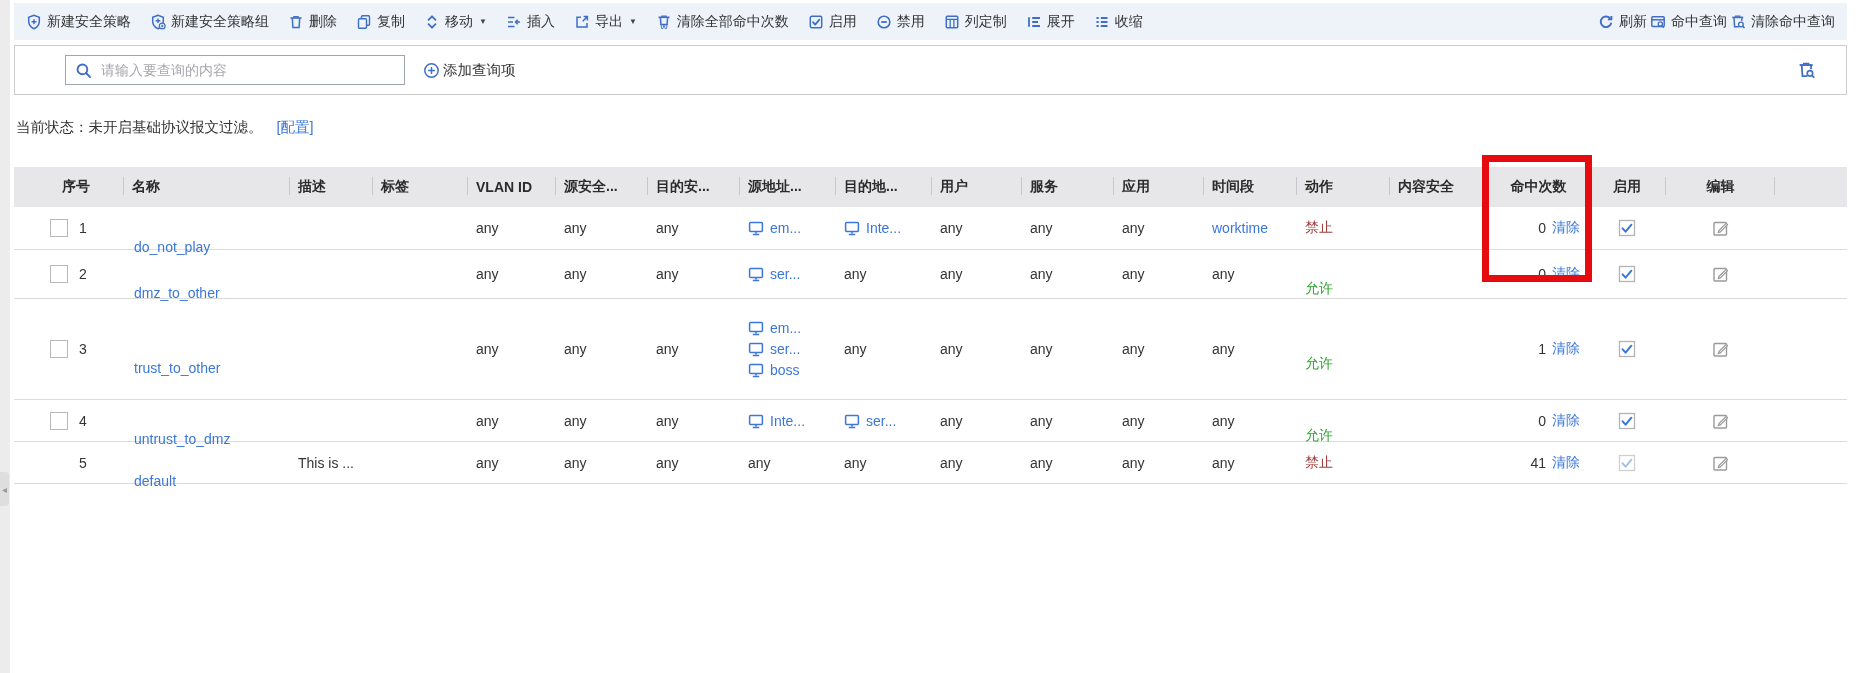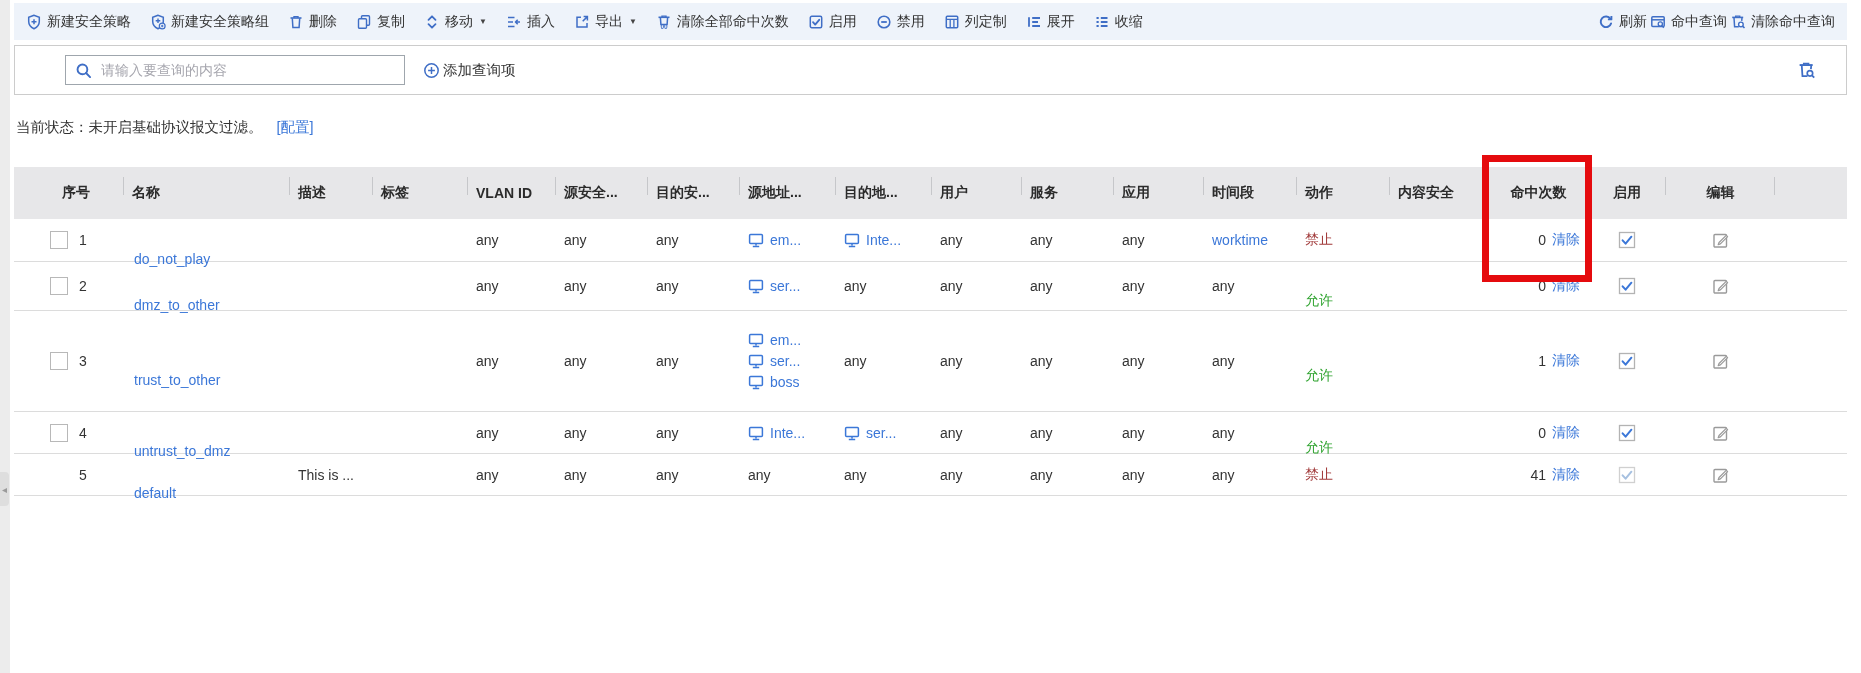--- a/index.html
+++ b/index.html
@@ -40,21 +40,21 @@
   .add-query{margin-left:18px;display:inline-flex;align-items:center;gap:3px;cursor:pointer;font-size:14.5px;color:#333;}
   .add-query .plus-icon{width:17px;height:17px;color:var(--icon-blue);}
   .add-query .plus-icon svg{width:17px;height:17px;}
   .clear-search{margin-left:auto;width:19px;height:19px;color:var(--icon-blue);cursor:pointer;}
   .clear-search svg{width:19px;height:19px;}
   
   .status-row{margin-top:20px;height:24px;line-height:24px;padding-left:2px;font-size:14.5px;color:#333;}
   .status-link{color:var(--accent-blue);text-decoration:none;margin-left:14px;cursor:pointer;}
   
   .ptable{margin-top:12px;}
-  .t-head{display:flex;background:var(--header-bg);height:52px;align-items:center;font-weight:bold;color:#2b2b2b;margin-top:28px;}
+  .t-head{display:flex;background:var(--header-bg);height:40px;align-items:center;font-weight:bold;color:#2b2b2b;margin-top:28px;}
   .hcell{display:flex;align-items:center;height:100%;box-sizing:border-box;padding-left:8px;position:relative;white-space:nowrap;overflow:hidden;}
   .hcell .sep{position:absolute;right:0;top:10px;width:1px;height:18px;background:#c6c7ca;}
   .hcell.center{justify-content:center;padding-left:0;}
   .hcell.first{padding-left:48px;}
   .t-row{display:flex;align-items:center;background:#fff;border-bottom:1px solid #dcdcdc;}
   .cell{box-sizing:border-box;padding-left:8px;overflow:hidden;white-space:nowrap;display:flex;align-items:center;}
   .cell.center{justify-content:center;padding-left:0;}
   .cell.right{justify-content:flex-end;padding-right:8px;gap:6px;}
   .cell.multiline{flex-direction:column;align-items:flex-start;justify-content:center;gap:5px;}
   .c-seq{padding-left:36px;gap:11px;}

